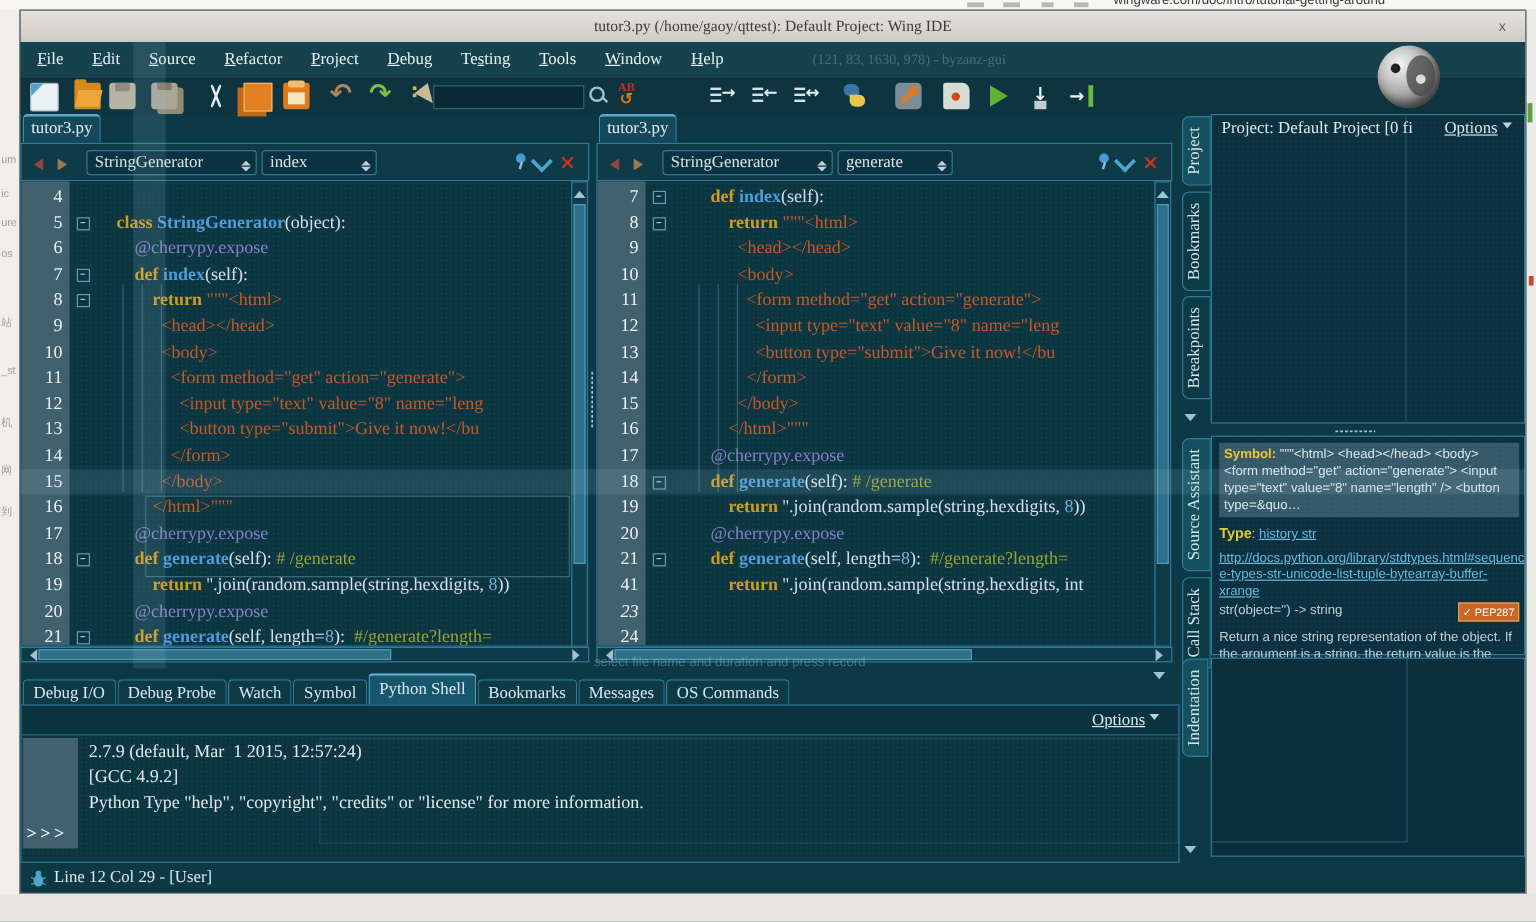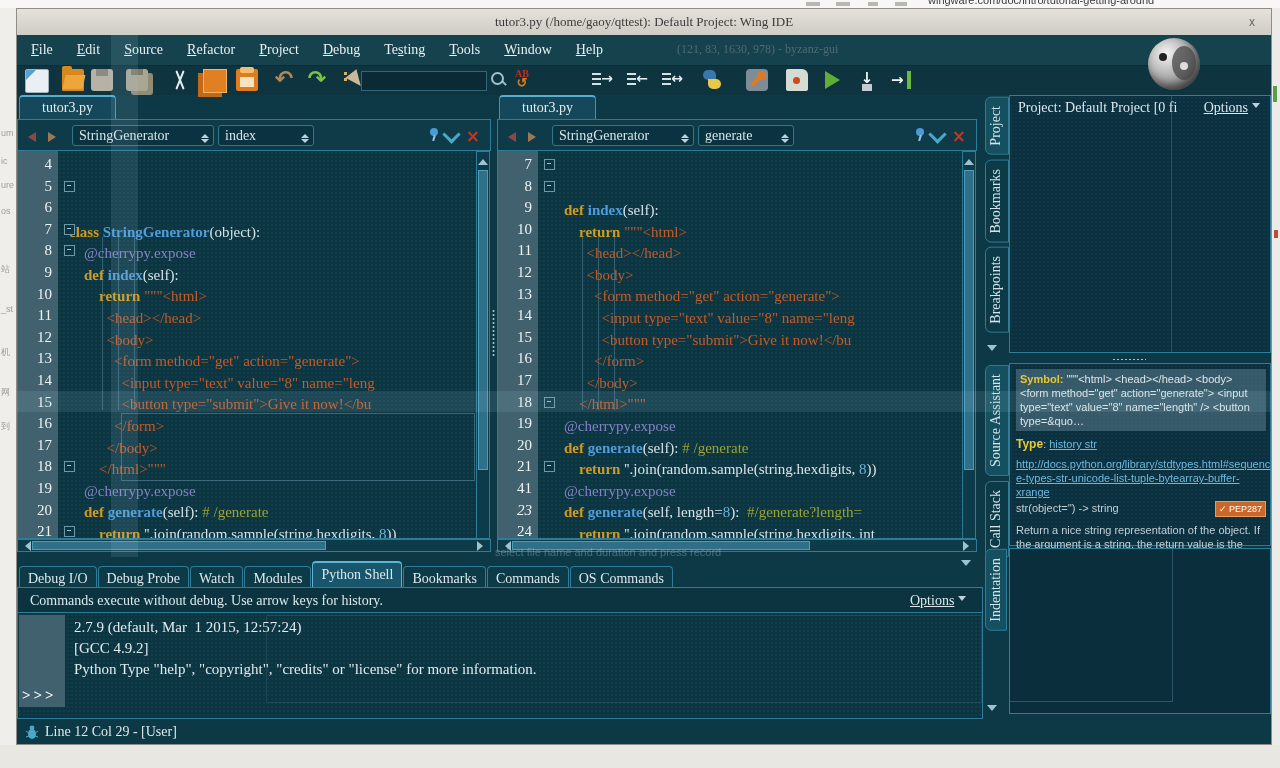--- a/index.html
+++ b/index.html
@@ -64,42 +64,42 @@
   .ic-wrench:after{content:"";position:absolute;right:2px;top:2px;width:5px;height:5px;border:2px solid #e07a22;border-radius:50%;}
   .ic-doc{background:#d5dcd4;border-radius:2px 6px 2px 2px;}
   .ic-doc:before{content:"";position:absolute;left:7px;top:8px;width:7px;height:7px;background:#cc4a1a;border-radius:50%;}
   .ic-run:before{content:"";position:absolute;left:4px;top:2px;border-left:15px solid #5fae35;border-top:9px solid transparent;border-bottom:9px solid transparent;}
   .ic-goto{font:bold 15px "DejaVu Sans",sans-serif;color:#eef4f6;text-align:center;}
   .ic-goto:after{content:"";position:absolute;left:6px;bottom:0;width:10px;height:7px;background:#c3ccd2;}
   .ic-into{font:bold 15px "DejaVu Sans",sans-serif;color:#eef4f6;text-align:left;line-height:22px;}
   .ic-into:after{content:"";position:absolute;right:2px;top:2px;width:4px;height:18px;background:#6db83e;}
   
   .etab{position:absolute;height:24px;background:#14485a;border:1px solid #3e93b4;border-bottom:none;
-    border-top:2px solid #57aed0;border-radius:4px 4px 0 0;color:#e4eef2;font-size:14px;line-height:22px;padding:0 22px;box-sizing:border-box;}
+    border-top:2px solid #57aed0;border-radius:4px 4px 0 0;color:#e4eef2;font-size:14px;line-height:22px;padding:0 6px;box-sizing:border-box;}
   .ehdr{position:absolute;height:32px;background:#0f3b49;border:1px solid #2d7d99;box-sizing:border-box;}
   .navarrow{position:absolute;top:12px;width:0;height:0;}
   .na-l{border-right:8px solid #8a4a42;border-top:5px solid transparent;border-bottom:5px solid transparent;}
   .na-r{border-left:8px solid #9a7a52;border-top:5px solid transparent;border-bottom:5px solid transparent;}
   .combo{position:absolute;top:5px;height:21px;background:#0b3240;border:1px solid #2f7890;border-radius:3px;
     color:#d8e4e8;font-size:14px;line-height:20px;padding:0 18px 0 6px;box-sizing:border-box;white-space:nowrap;overflow:hidden;}
   .combo .ud{position:absolute;right:4px;top:4px;}
   .ud:before{content:"";display:block;border:4px solid transparent;border-bottom:4px solid #bcd2da;margin-bottom:1px;}
   .ud:after{content:"";display:block;border:4px solid transparent;border-top:4px solid #bcd2da;}
   .pin-ic{position:absolute;width:8px;height:8px;background:#4a9ad8;border-radius:50%;}
   .pin-ic:after{content:"";position:absolute;left:3px;top:7px;width:2px;height:6px;background:#8fc4e8;transform:rotate(18deg);}
   .chev-ic{position:absolute;width:10px;height:10px;border-right:3px solid #4aa8c8;border-bottom:3px solid #4aa8c8;transform:rotate(45deg);}
   .x-ic{position:absolute;color:#cc3318;font:bold 17px "DejaVu Sans",sans-serif;line-height:14px;}
   .ebody{position:absolute;background:#0c3542;border:1px solid #2d7d99;border-top:none;box-sizing:border-box;overflow:hidden;
     background-image:radial-gradient(rgba(160,200,215,0.05) 1px,transparent 1.01px);background-size:4px 4px;}
   .egutter{position:absolute;left:0;top:0;width:40px;height:100%;background:#40616d;}
   .crow{position:absolute;left:0;height:22px;line-height:22px;white-space:pre;font-size:15px;color:#d7e2e8;}
   .lnum{position:absolute;left:0;width:34px;text-align:right;color:#eef3f4;font-size:15px;}
   .fold{position:absolute;left:46px;top:6px;width:9px;height:9px;border:1px solid #6e98a8;background:#0c3542;}
   .fold:before{content:"";position:absolute;left:2px;top:3px;width:4px;height:1px;background:#9fc3cf;}
-  .codeln{position:absolute;left:51px;right:0;overflow:hidden;white-space:pre;margin-top:46px;}
+  .codeln{position:absolute;left:79px;right:0;overflow:hidden;white-space:pre;}
   .tok-k{color:#cf9b20;font-weight:bold;} .tok-n{color:#4f9cd8;font-weight:bold;}
   .tok-d{color:#8583c4;} .tok-s{color:#c75a24;} .tok-p{color:#d7e2e8;}
   .tok-c{color:#9ba42e;} .tok-num{color:#6cb2d8;}
   .iguide{position:absolute;width:1px;background:rgba(120,170,195,.38);}
   .blockbox{position:absolute;border:1px solid rgba(140,195,215,.35);}
   .vscroll{position:absolute;width:14px;background:#0e3b49;border:1px solid #2d7d99;box-sizing:border-box;}
   .hscroll{position:absolute;height:13px;background:#0e3b49;border:1px solid #2d7d99;box-sizing:border-box;}
   .sthumb{position:absolute;background:#2f6f88;border:1px solid #4d9cba;box-sizing:border-box;}
   .tri{width:0;height:0;display:inline-block;}
   .tri-u{border:5px solid transparent;border-bottom:6px solid #9fc3cf;}
@@ -344,28 +344,27 @@
     <div class="panelbox" style="left:992px;top:539px;width:262px;height:166px;background:#0a2e3b;">
       <div class="abs" style="left:0;top:0;width:162px;height:152px;border-right:1px solid rgba(120,180,200,.3);border-bottom:1px solid rgba(120,180,200,.3);"></div>
     </div>
     <div class="tri tri-d abs" style="left:970px;top:696px;"></div>
 
     <div class="tri tri-d abs" style="left:944px;top:551px;"></div>
     <div id="btabs" class="abs" style="left:2px;top:554px;display:flex;align-items:flex-end;">
         <div class="btab">Debug I/O</div>
         <div class="btab">Debug Probe</div>
         <div class="btab">Watch</div>
-        <div class="btab">Modules</div>
+        <div class="btab">Symbol</div>
         <div class="btab act">Python Shell</div>
         <div class="btab">Bookmarks</div>
-        <div class="btab">Commands</div>
+        <div class="btab">Messages</div>
         <div class="btab">OS Commands</div>
       </div>
     <div id="infobar" class="abs" style="left:0;top:578px;width:966px;height:26px;">
-      <span class="abs" style="left:12px;">Commands execute without debug.  Use arrow keys for history.</span>
 
       <span class="opt abs" style="left:892px;"><span class="u">Options</span><span class="optarr"></span></span>
     </div>
     <div id="shell" class="abs" style="left:0;top:604px;width:966px;height:106px;">
       <div id="shell-gutter"></div>
       <div id="shell-lines">
           <div class="shline" style="top: 6px;">2.7.9 (default, Mar  1 2015, 12:57:24)</div>
           <div class="shline" style="top: 27px;">[GCC 4.9.2]</div>
           <div class="shline" style="top: 48px;">Python Type "help", "copyright", "credits" or "license" for more information.</div>
         </div>

